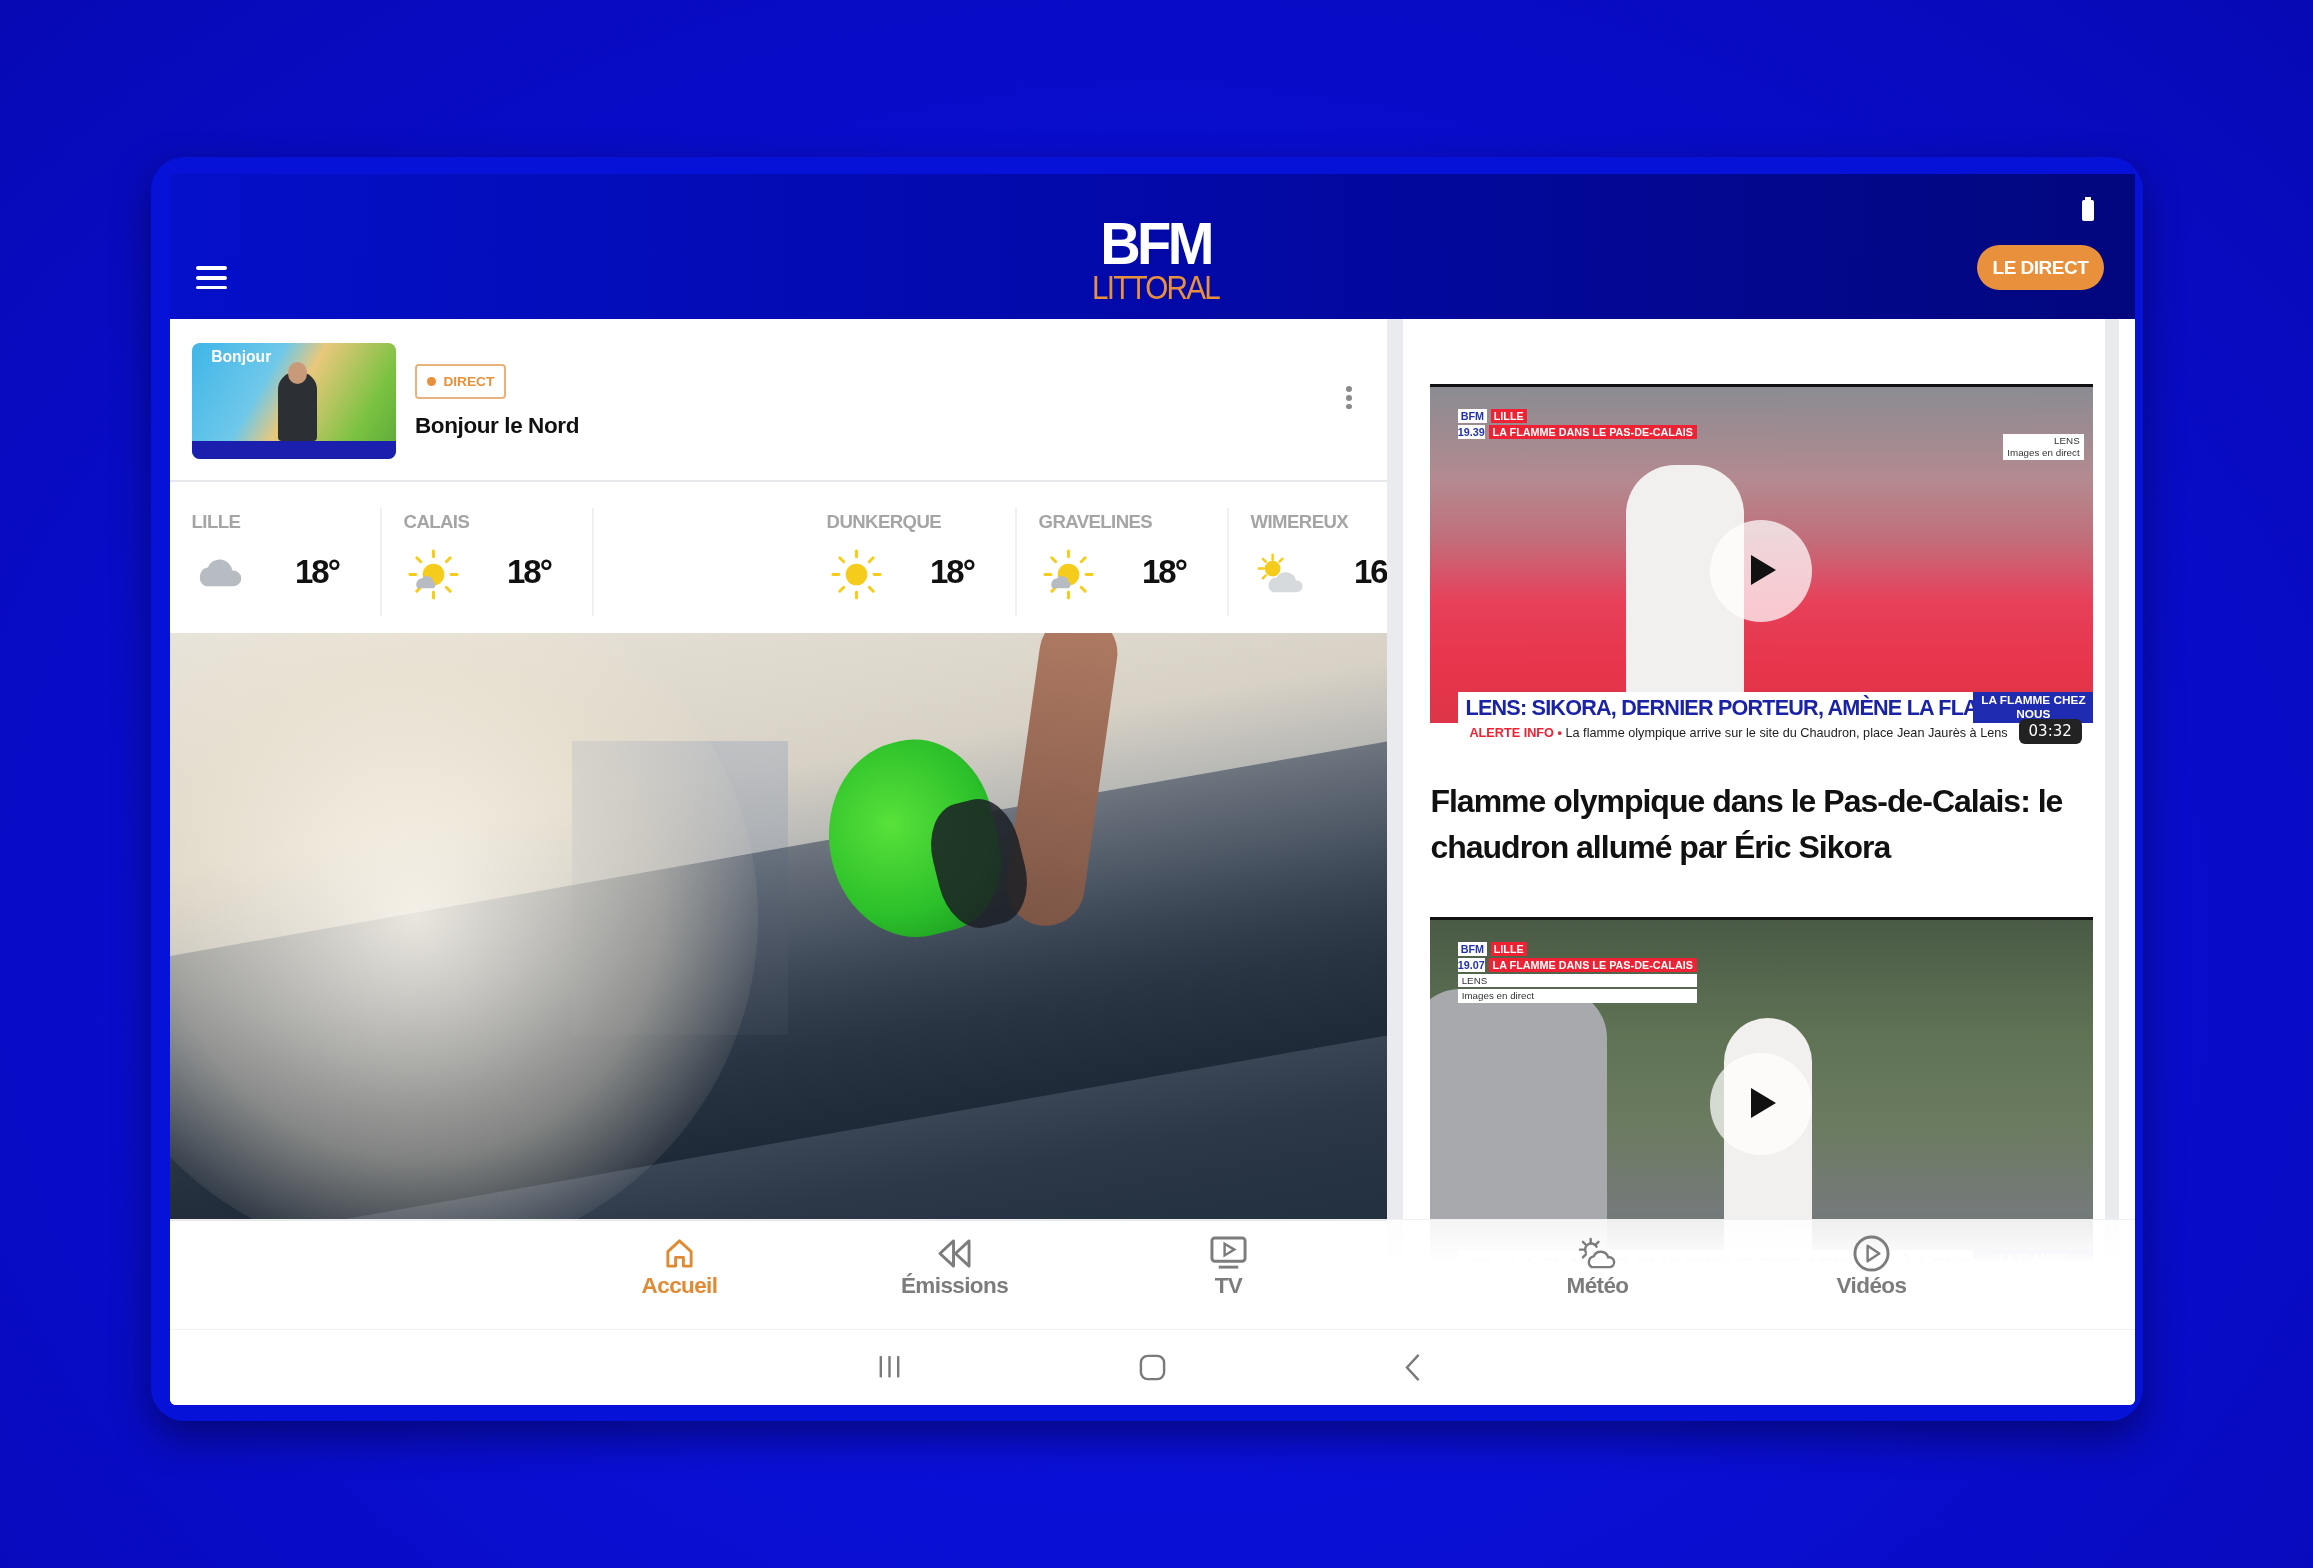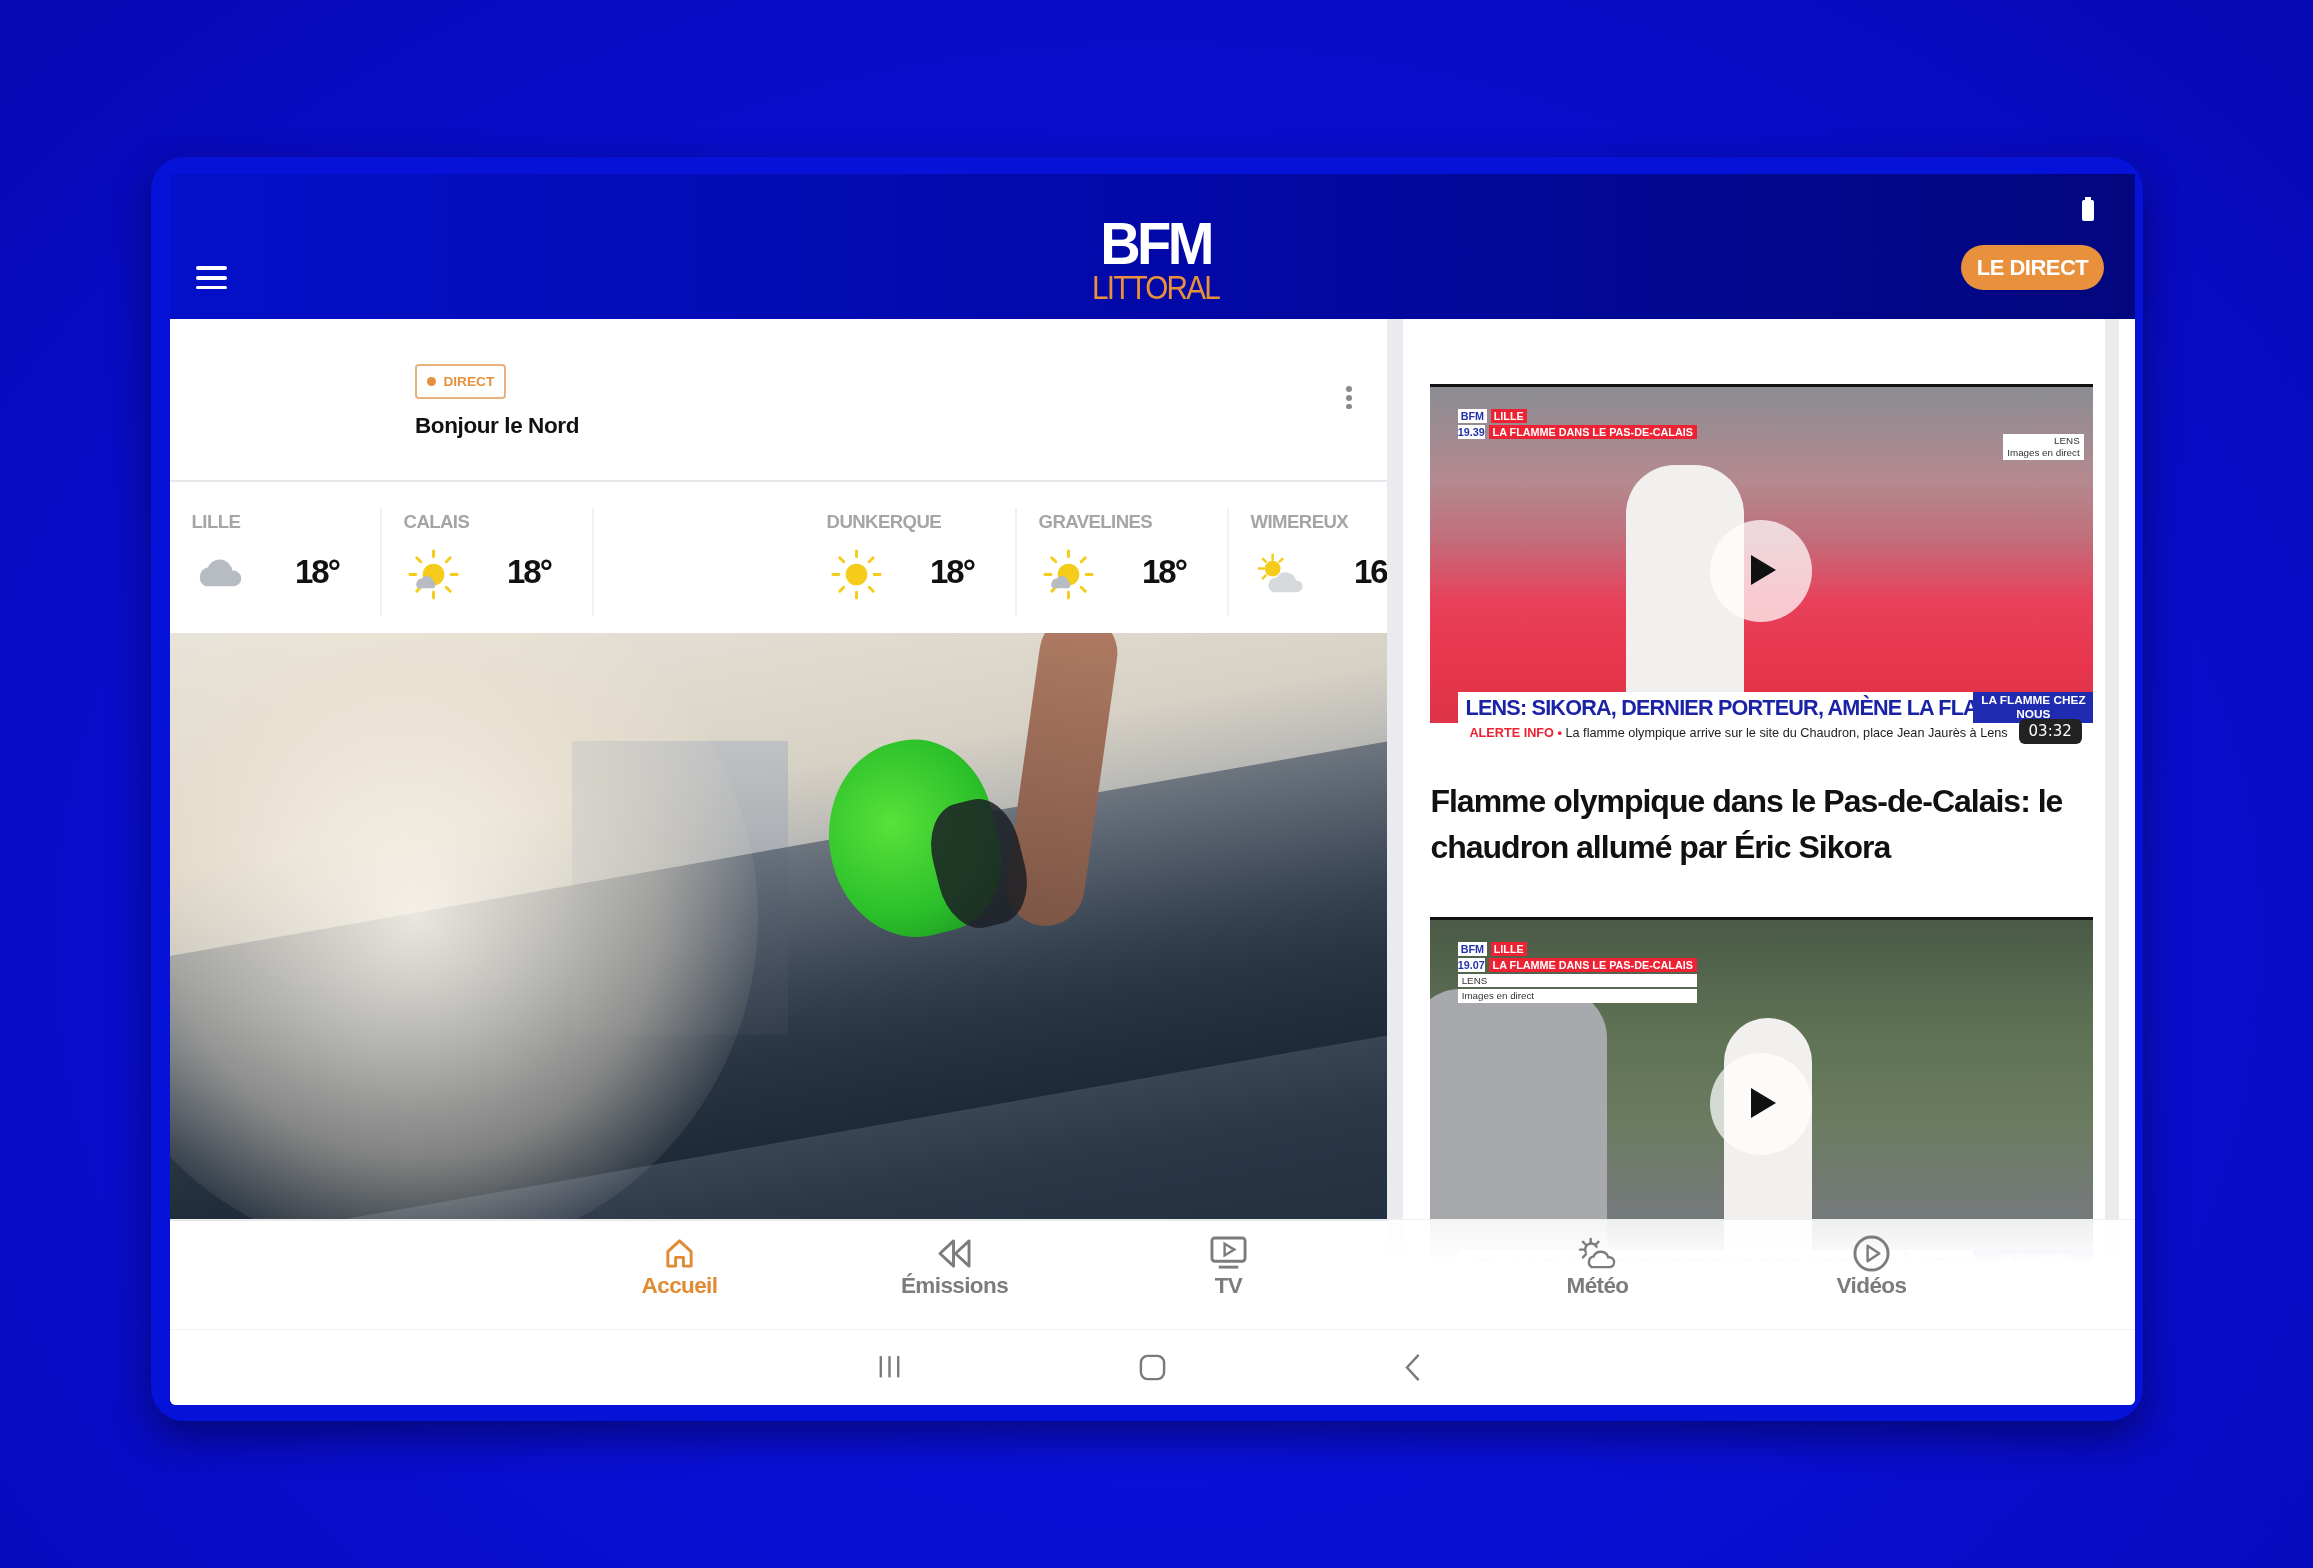--- a/index.html
+++ b/index.html
@@ -25,21 +25,21 @@
   }
   .hamburger { position: absolute; left: 25.5px; top: 92px; width: 31px; height: 25.5px; cursor: pointer; }
   .hamburger span { display: block; height: 3.9px; background: #fff; border-radius: 2px; margin-bottom: 5.9px; }
   .logo { position: absolute; left: 912px; top: 45px; width: 147px; text-align: center; }
   .logo-bfm { font-family: "Liberation Sans", sans-serif; font-weight: 700; font-size: 59px; color: #fff; letter-spacing: -3.9px; line-height: 51px; transform: scaleX(0.95); }
   .logo-sub { font-size: 33px; color: #e8903c; letter-spacing: -2px; line-height: 35px; transform: scaleX(0.9); }
   .battery { position: absolute; right: 41px; top: 25.5px; width: 11.8px; height: 21.6px; background: #fff; border-radius: 2px; }
   .battery:before { content: ""; position: absolute; left: 2.9px; top: -2.9px; width: 5.9px; height: 2.9px; background: #fff; }
   .live-btn {
     position: absolute; right: 31px; top: 71px; height: 45px; padding: 0 15.7px;
-    background: #e8903c; color: #fff; border-radius: 22.5px; font-weight: 700; font-size: 22px;
+    background: #e8903c; color: #fff; border-radius: 22.5px; font-weight: 700; font-size: 19px;
     display: flex; align-items: center; letter-spacing: -0.5px; cursor: pointer;
   }
   
   .left { position: absolute; left: 0; top: 145px; width: 1217px; height: 990px; background: #fff; }
   .live-row { position: absolute; left: 0; top: 0; width: 1217px; height: 163px; border-bottom: 2px solid #e6e8eb; }
   .thumb {
     position: absolute; left: 21.6px; top: 23.5px; width: 204px; height: 116px; border-radius: 7.8px; overflow: hidden;
     background: linear-gradient(120deg, #3fb6e8 0%, #6fc8ea 35%, #e8c87c 50%, #7ac241 80%, #5aa838 100%);
   }
   .thumb .person { position: absolute; left: 86px; top: 29px; width: 39px; height: 69px; background: #2c2f33; border-radius: 17.6px 17.6px 3.9px 3.9px; }
@@ -130,20 +130,26 @@
     <div class="logo">
       <div class="logo-bfm">BFM</div>
       <div class="logo-sub">LITTORAL</div>
     </div>
     <div class="battery"></div>
     <div class="live-btn">LE DIRECT</div>
   </div>
 
   <div class="left">
     <div class="live-row">
+      <div class="thumb">
+        <div class="thumb-title">Bonjour</div>
+        <div class="person"></div>
+        <div class="head"></div>
+        <div class="band"></div>
+      </div>
       <div class="badge">
         <span class="dot"></span>
         <span>DIRECT</span>
       </div>
       <div class="live-title">Bonjour le Nord</div>
       <div class="kebab">
           <span></span>
           <span></span>
           <span></span>
         </div>

